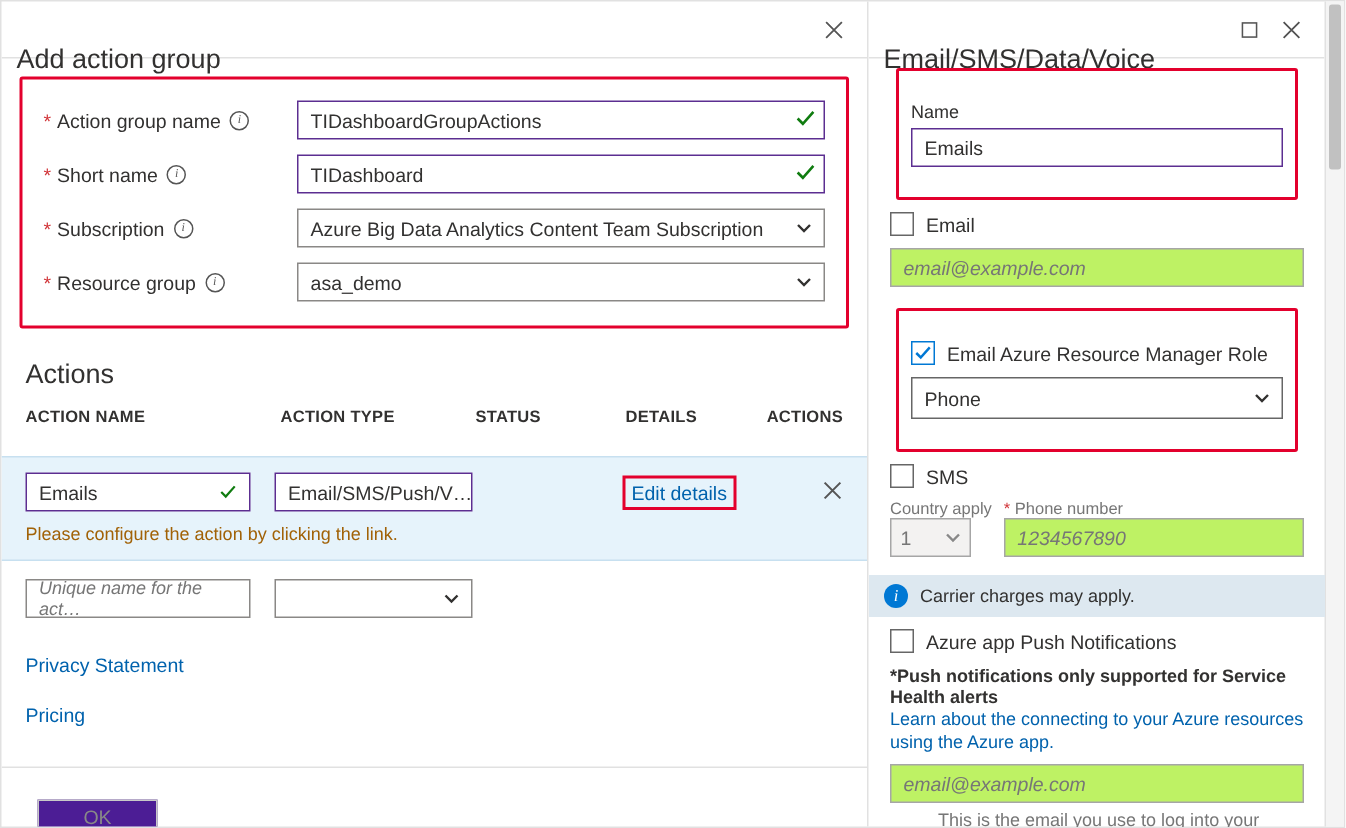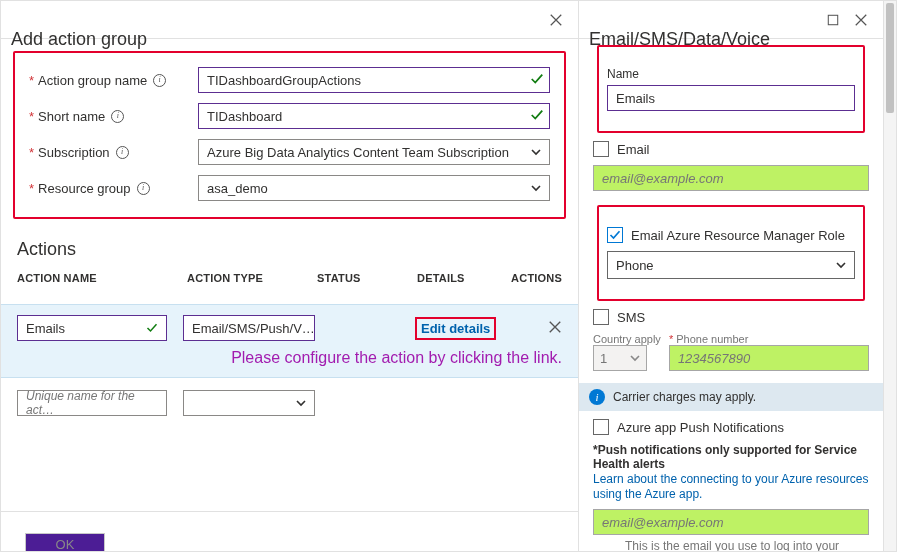--- a/index.html
+++ b/index.html
@@ -136,21 +136,21 @@
     height: 26px;
     border: 1px solid #5c2e91;
     background:#fff;
     display:flex; align-items:center;
     padding: 0 8px;
     font-size: 13px;
   }
   .mini-input { width: 150px; justify-content: space-between; margin-right: 16px;}
   .mini-select { width: 132px; justify-content: space-between; }
   .mini-input .chk-inline { color:#107c10; }
-  .err-text { color: #a21caf; font-size: 16px; margin-top: 8px; text-align: right; }
+  .err-text { color: #a16207; font-size: 12px; margin-top: 8px; }
   .second-row {
     display:flex; padding: 12px 16px; gap:16px;
   }
   .placeholder-input {
     width: 150px; height:26px; border:1px solid #8a8886;
     padding:0 8px; display:flex; align-items:center;
     color:#767676; font-size:12px;
   }
   .empty-select {
     width: 132px; height:26px; border:1px solid #8a8886; background:#fff;
@@ -162,21 +162,21 @@
     margin-top:auto;
     border-top: 1px solid #e1e1e1;
     height: 40px; display:flex; align-items:center; padding: 0 24px;
   }
   .ok-btn {
     width: 80px; height: 24px;
     background:#4c1d95; border:1px solid #c8c8c8;
     color:#888; font-size:13px;
     display:flex; align-items:center; justify-content:center;margin-top:26px;
   }
-  .edit-link { color:#0062ad; font-size:13px; text-decoration:none;font-weight:bold; }
+  .edit-link { color:#0062ad; font-size:13px; text-decoration:none; }
   .edit-box { border:2.5px solid #e3002d; padding:2px 4px; }
   .del-x { font-size:18px; color:#555; margin-left:auto; padding-right:0;}
   .r-label { font-size: 12px; color:#323130; margin-bottom:4px; display:block;}
   .r-input {
     width: 100%; height: 26px; border:1px solid #666; padding:0 8px;
     font-size: 13px; display:flex; align-items:center;
   }
   .r-input.disabled { background:#bef264; border-color:#a6a6a6; color:#767676;}
   .checkbox {
     width:16px; height:16px; border:1px solid #666; display:inline-flex;
@@ -324,20 +324,24 @@
       <div class="placeholder-input">
         <span style="font-style:italic;">Unique name for the act…</span>
       </div>
       <div class="empty-select">
         <svg class="chev" viewBox="0 0 10 10">
             <path d="M1 3 L5 7 L9 3" stroke="#323130" stroke-width="1.6" fill="none"></path>
           </svg>
       </div>
     </div>
 
+    <div class="links-block">
+      <a href="#" class="link">Privacy Statement</a>
+      <a href="#" class="link">Pricing</a>
+    </div>
 
     <div class="ok-bar">
       <div class="ok-btn">OK</div>
     </div>
   </div>
 
   <div class="right-pane">
     <div class="pane-header">
       <div class="title">Email/SMS/Data/Voice</div>
       <div class="win-icon">

